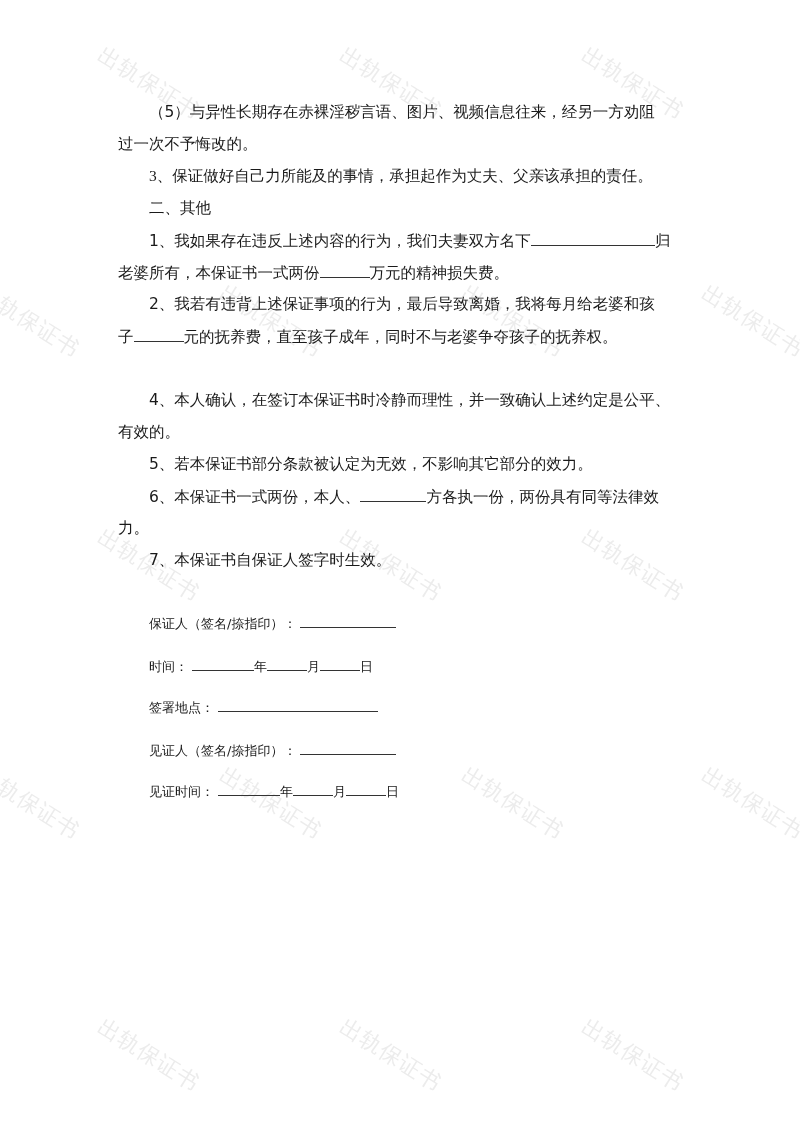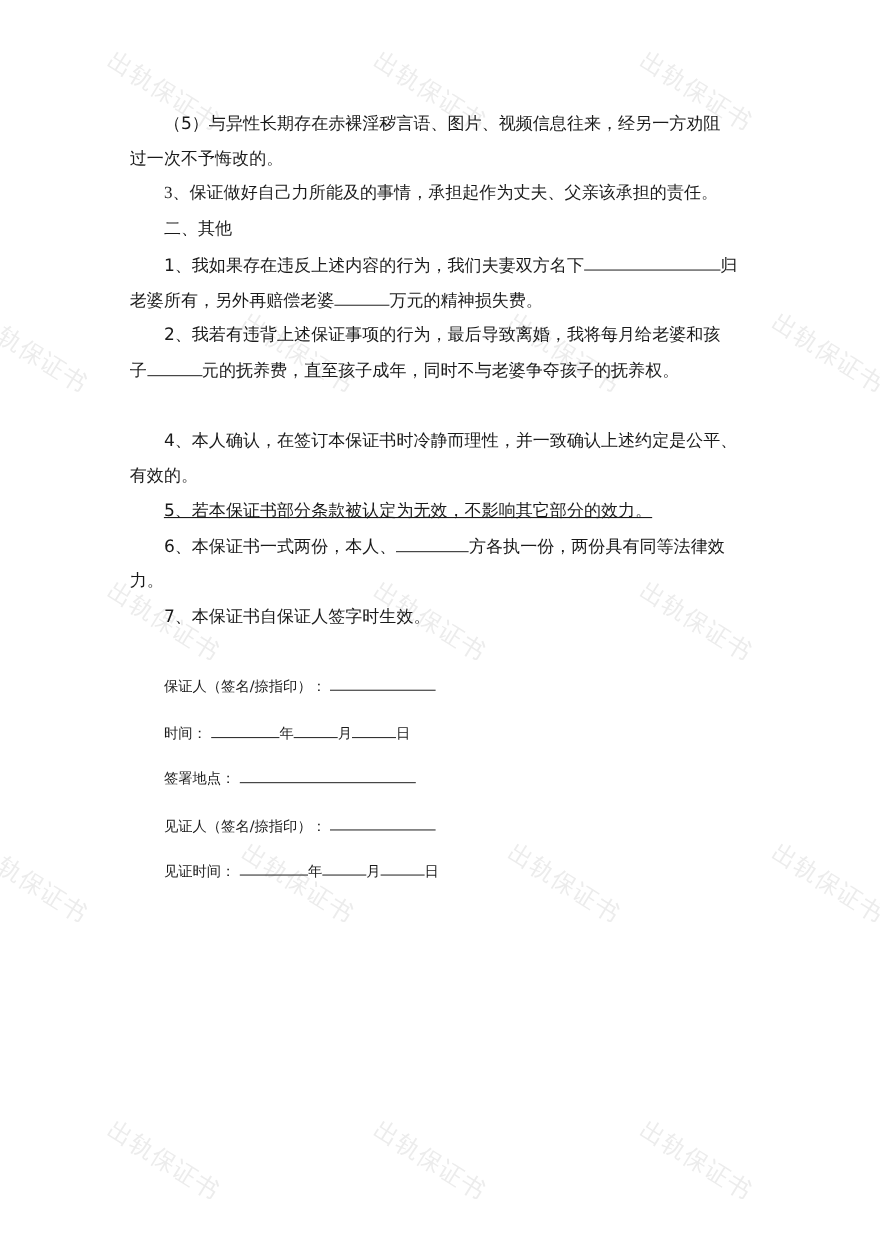--- a/index.html
+++ b/index.html
@@ -91,33 +91,33 @@
   <div class="line" style="left:118px; top:134px;">过一次不予悔改的。</div>
 
   <div class="line" style="left:149px; top:166px;font-family:Liberation Serif, serif;">3、保证做好自己力所能及的事情，承担起作为丈夫、父亲该承担的责任。</div>
 
   <div class="line" style="left:149px; top:198px;">二、其他</div>
 
   <div class="line" style="left:149px; top:230px;">
     <span>1、我如果存在违反上述内容的行为，我们夫妻双方名下</span><span class="blank" style="width:124px;"></span><span>归</span>
   </div>
   <div class="line" style="left:118px; top:262px;">
-    <span>老婆所有，另外再赔偿老婆</span><span class="blank" style="width:50px;"></span><span>万元的精神损失费。</span>
+    <span>老婆所有，本保证书一式两份</span><span class="blank" style="width:50px;"></span><span>万元的精神损失费。</span>
   </div>
 
   <div class="line" style="left:149px; top:294px;">2、我若有违背上述保证事项的行为，最后导致离婚，我将每月给老婆和孩</div>
   <div class="line" style="left:118px; top:326px;">
     <span>子</span><span class="blank" style="width:50px;"></span><span>元的抚养费，直至孩子成年，同时不与老婆争夺孩子的抚养权。</span>
   </div>
 
 
   <div class="line" style="left:149px; top:390px;">4、本人确认，在签订本保证书时冷静而理性，并一致确认上述约定是公平、</div>
   <div class="line" style="left:118px; top:422px;">有效的。</div>
 
-  <div class="line" style="left:149px; top:454px;text-decoration:underline;">5、若本保证书部分条款被认定为无效，不影响其它部分的效力。</div>
+  <div class="line" style="left:149px; top:454px;">5、若本保证书部分条款被认定为无效，不影响其它部分的效力。</div>
 
   <div class="line" style="left:149px; top:486px;">
     <span>6、本保证书一式两份，本人、</span><span class="blank" style="width:66px;"></span><span>方各执一份，两份具有同等法律效</span>
   </div>
   <div class="line" style="left:118px; top:518px;">力。</div>
 
   <div class="line" style="left:149px; top:550px;">7、本保证书自保证人签字时生效。</div>
 
   <div class="sig-line" style="top:612px;">
     <span>保证人（签名/捺指印）：</span><span class="blank" style="width:96px; margin-left:4px;"></span>

